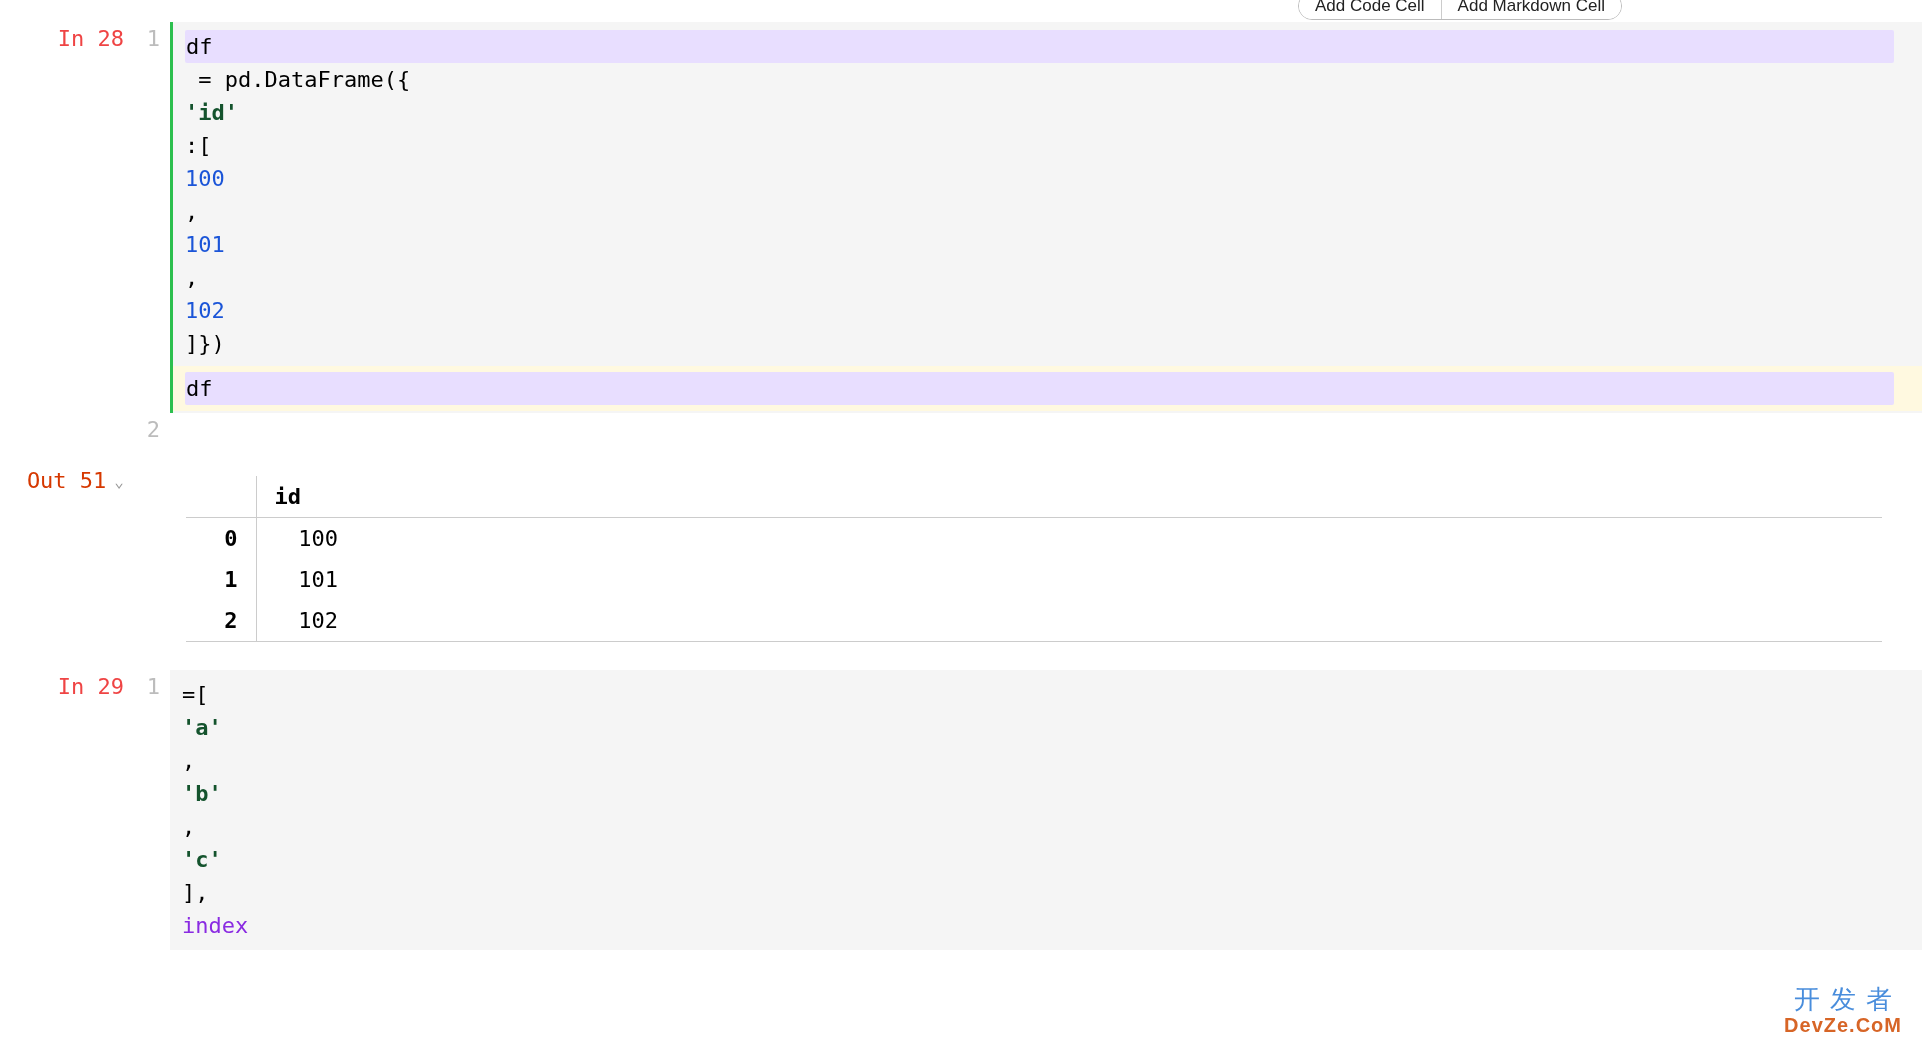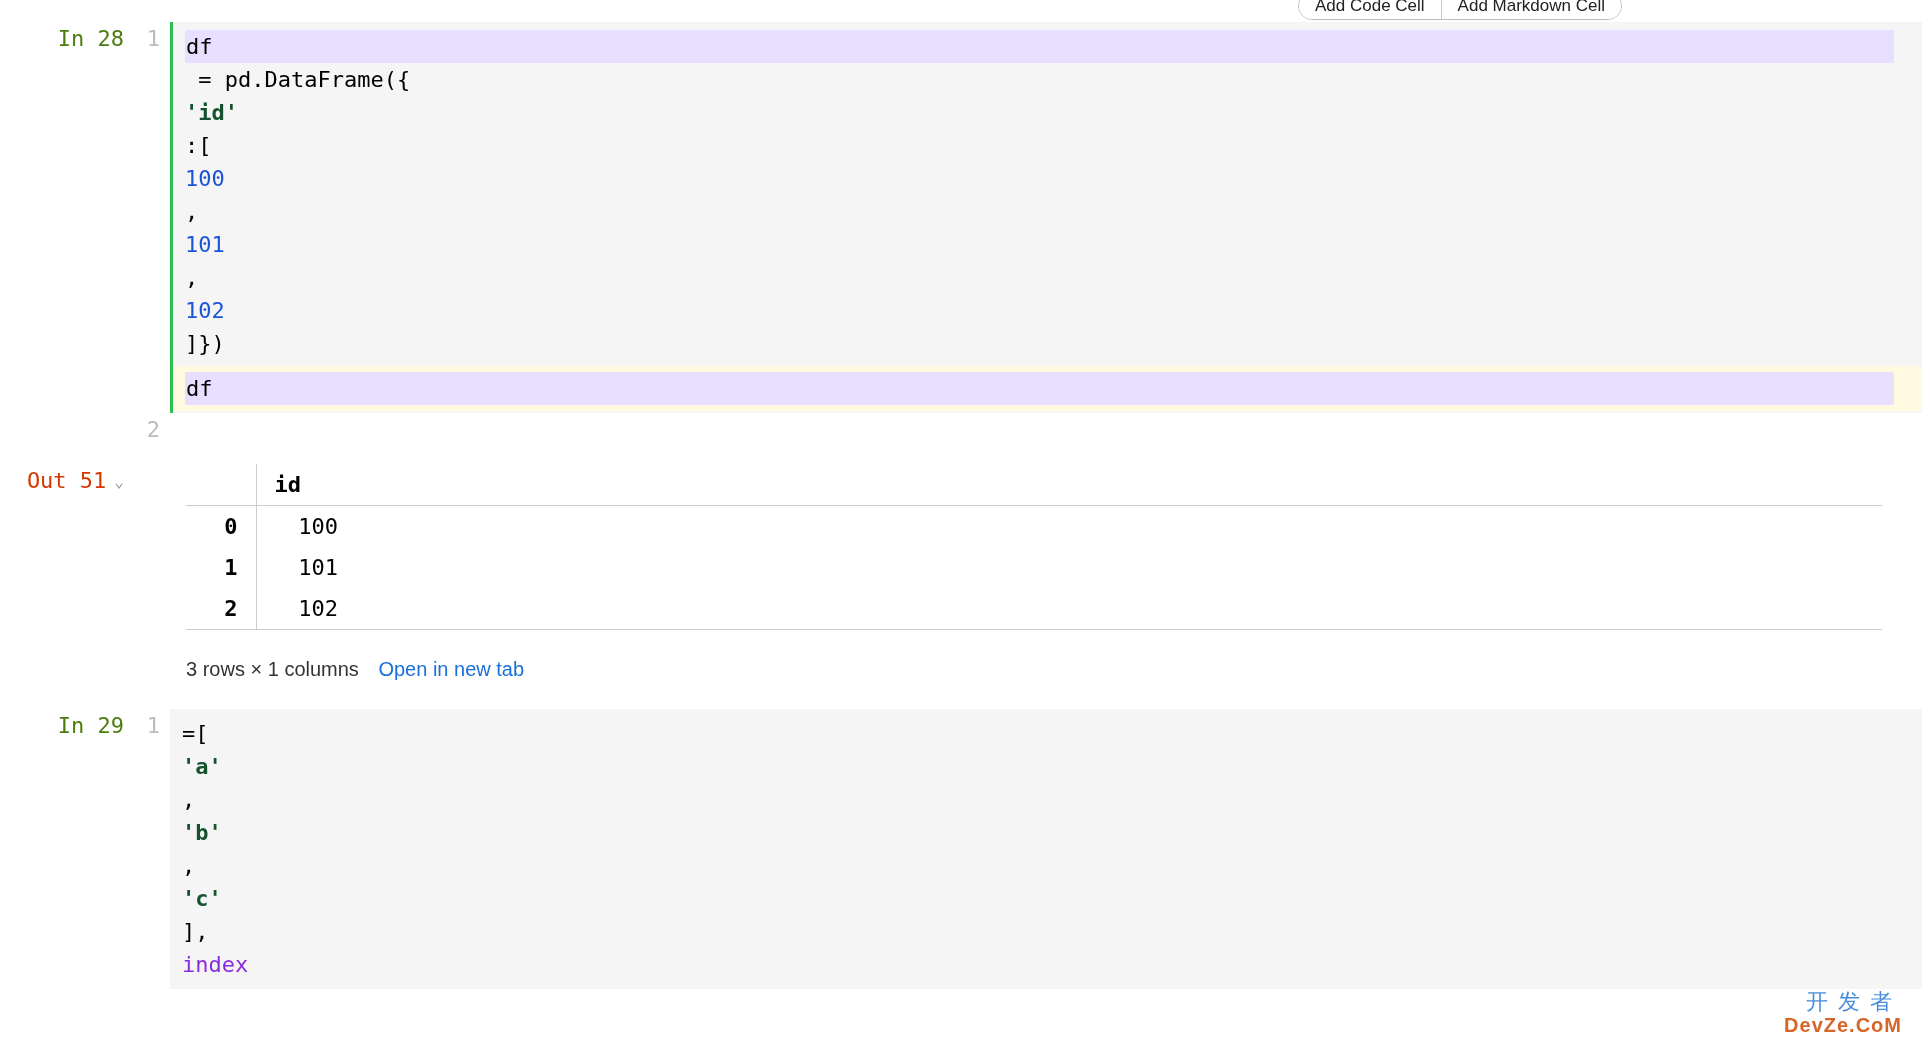--- a/index.html
+++ b/index.html
@@ -48,21 +48,21 @@
     grid-template-columns: 130px 40px 1fr;
     align-items: start;
   }
   .prompt {
     text-align: right;
     padding-right: 6px;
     padding-top: 4px;
     font-weight: 400;
     font-size: 22px;
   }
-  .prompt.in { color: #4d7c0f; padding-left: 36px; }
+  .prompt.in { color: #ef4444; padding-left: 36px; }
   .prompt.out { color: #d63800; }
   .chevron {
     display: inline-block;
     color: #999;
     font-size: 16px;
     margin-left: 8px;
     transform: translateY(-1px);
   }
   .linenum-col {
     color: #bcbcbc;
@@ -93,21 +93,21 @@
   }
   .var-bg { background: #e8deff; padding: 0 1px; border-radius: 2px; }
   .t-str { color: #14532d; font-weight: 700; }
   .t-num { color: #1b55d8; }
   .t-kw { color: #8a2be2; }
 
   
   .output-area {
     padding-left: 186px;
     padding-right: 40px;
-    margin-top: 0;
+    margin-top: 12px;
   }
   table.df {
     border-collapse: collapse;
     font-size: 22px;
     width: 100%;
   }
   table.df th, table.df td {
     padding: 8px 18px;
     text-align: right;
   }
@@ -154,21 +154,21 @@
   
   .watermark {
     position: fixed;
     right: 20px;
     bottom: 10px;
     text-align: right;
     line-height: 1.1;
     opacity: 0.85;
     pointer-events: none;
   }
-  .watermark .cn { color: #2a7ad6; font-size: 22px; letter-spacing: 10px; }
+  .watermark .cn { color: #2a7ad6; font-size: 26px; letter-spacing: 10px; }
   .watermark .en { color: #d04a00; font-size: 20px; letter-spacing: 1px; font-weight: bold; }
 </style>
 </head>
 <body>
 
 <div class="top-toolbar">
   <div class="toolbar-group">
     <button class="toolbar-btn">Add Code Cell</button>
     <button class="toolbar-btn">Add Markdown Cell</button>
   </div>
@@ -211,24 +211,20 @@
             <td>101</td>
             <td></td>
           </tr>
           <tr>
             <th>2</th>
             <td>102</td>
             <td></td>
           </tr>
         </tbody>
       </table>
-      <div class="table-footer">
-        <span>3 rows × 1 columns</span>
-        <a href="#">Open in new tab</a>
-      </div>
     </div>
   </div>
 </div>
 
 <div class="cell">
   <div class="cell-row">
     <div class="prompt in mono">In 29</div>
     <div class="linenum-col mono">1</div>
     <div class="code-editor mono" style="grid-row: span 3;">
       <div class="code-line"><span>=[</span><span class="t-str">'a'</span><span>, </span><span class="t-str">'b'</span><span>, </span><span class="t-str">'c'</span><span>], </span><span class="t-kw">index</span></div>

